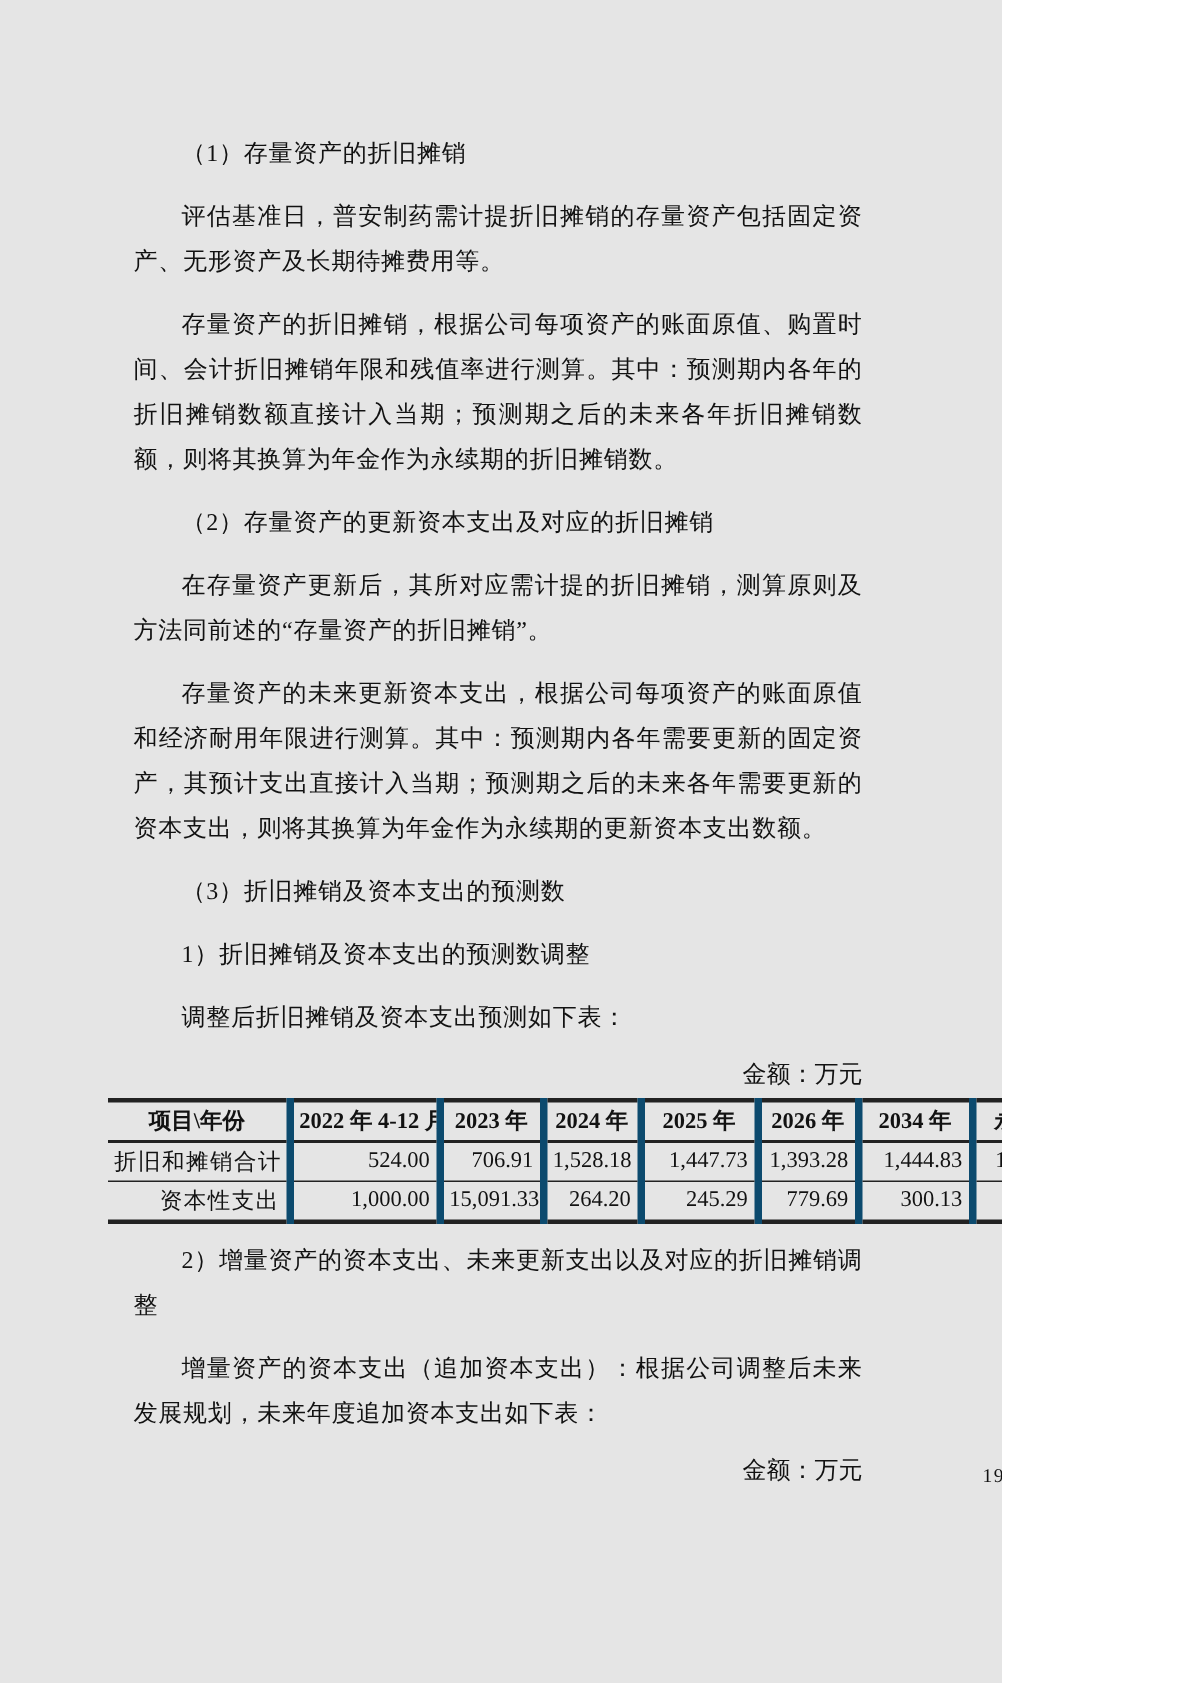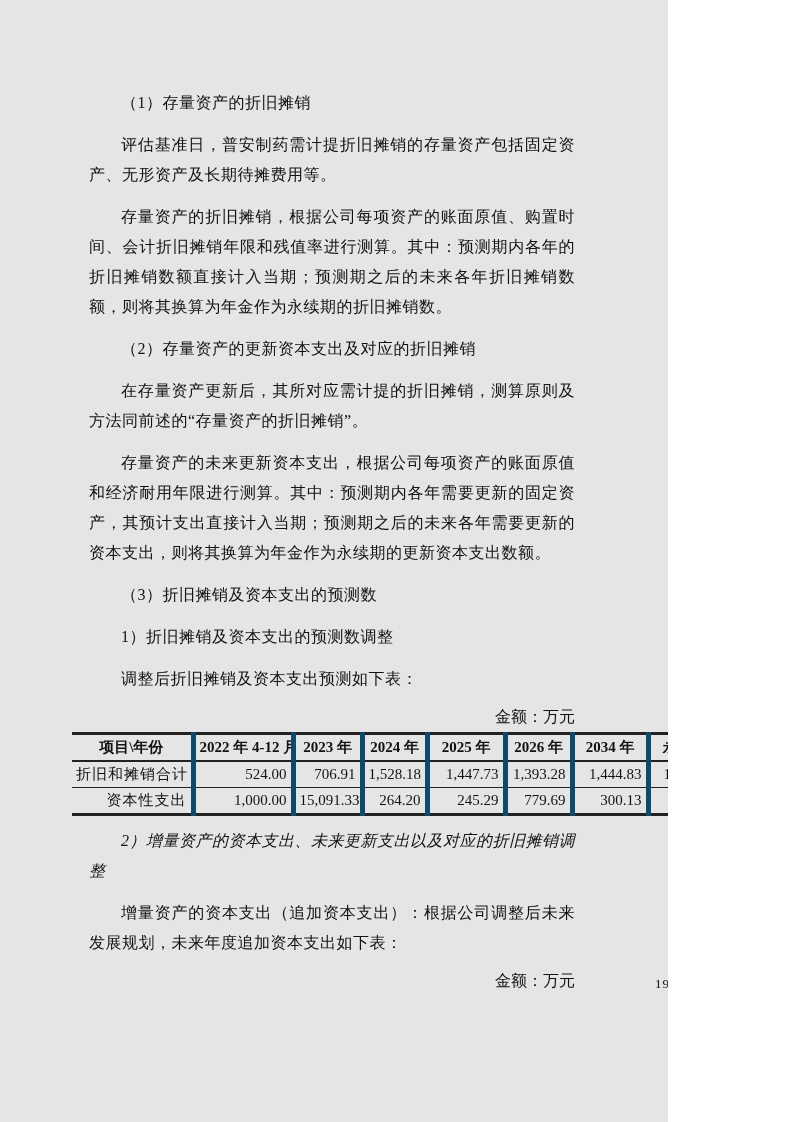--- a/index.html
+++ b/index.html
@@ -63,21 +63,21 @@
   table.forecast tbody tr + tr td { border-top: 1.5px solid #222; }
   table.forecast td.row-label { text-align: right; letter-spacing: 1px; }
   table.forecast td.num { text-align: right; }
   .page-number {
     position: absolute;
     left: 655px;
     top: 976px;
     font-size: 13px;
     letter-spacing: 1px;
   }
-  .sub2 { margin-top: 10px; font-style: italic; }
+  .sub2 { margin-top: 10px; }
 </style>
 </head>
 <body>
 
 <div class="page">
   <div class="content">
 
     <div class="heading">（1）存量资产的折旧摊销</div>
     <p class="para">评估基准日，普安制药需计提折旧摊销的存量资产包括固定资产、无形资产及长期待摊费用等。</p>
     <p class="para">存量资产的折旧摊销，根据公司每项资产的账面原值、购置时间、会计折旧摊销年限和残值率进行测算。其中：预测期内各年的折旧摊销数额直接计入当期；预测期之后的未来各年折旧摊销数额，则将其换算为年金作为永续期的折旧摊销数。</p>

